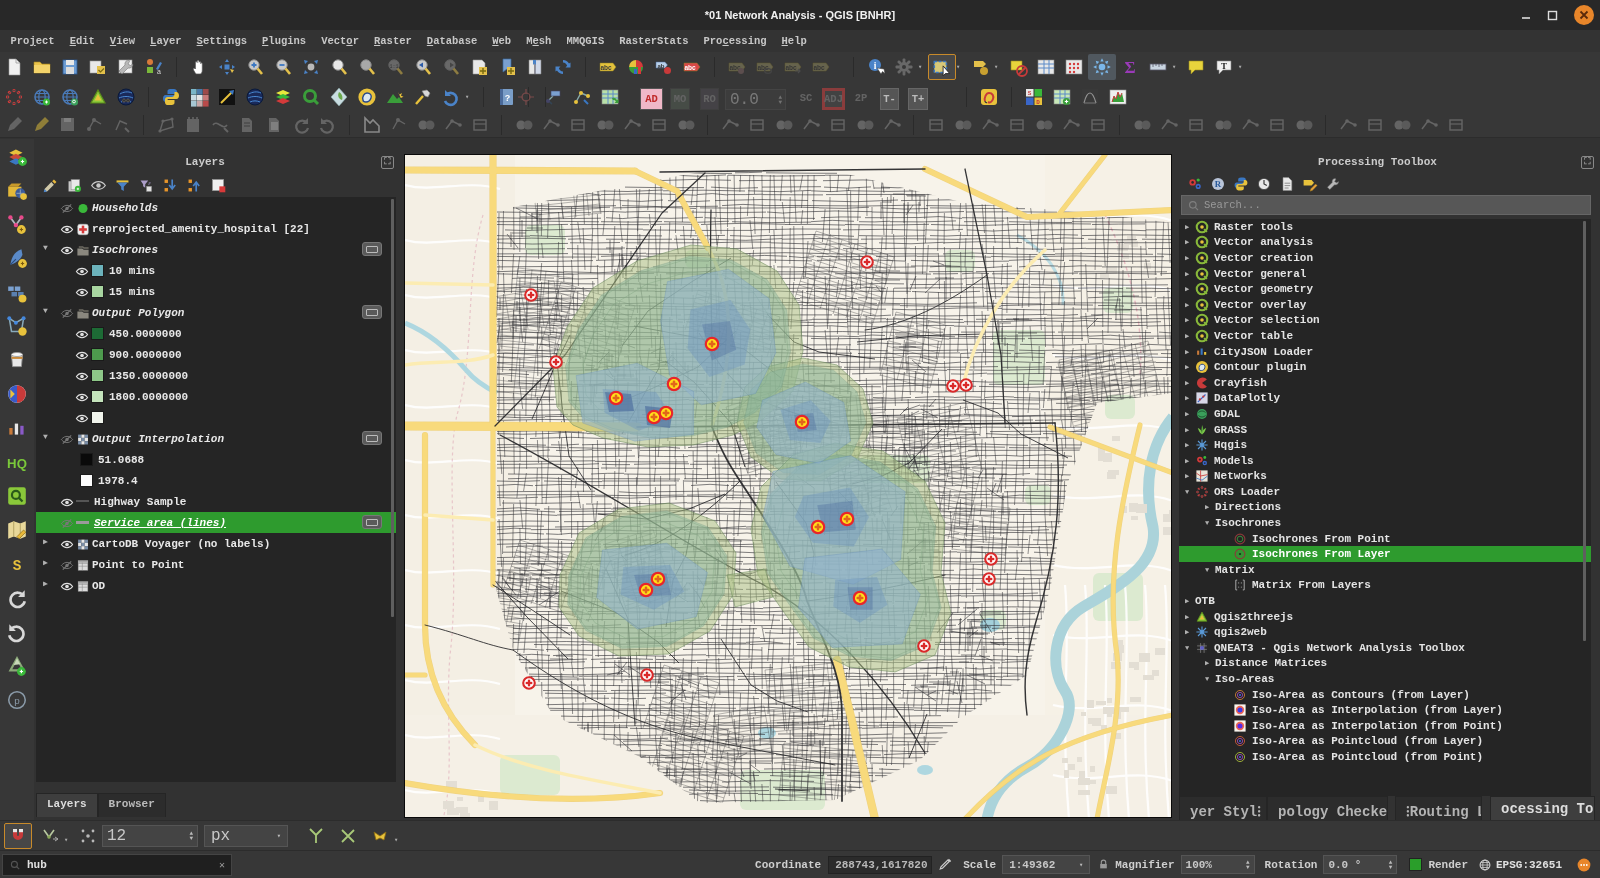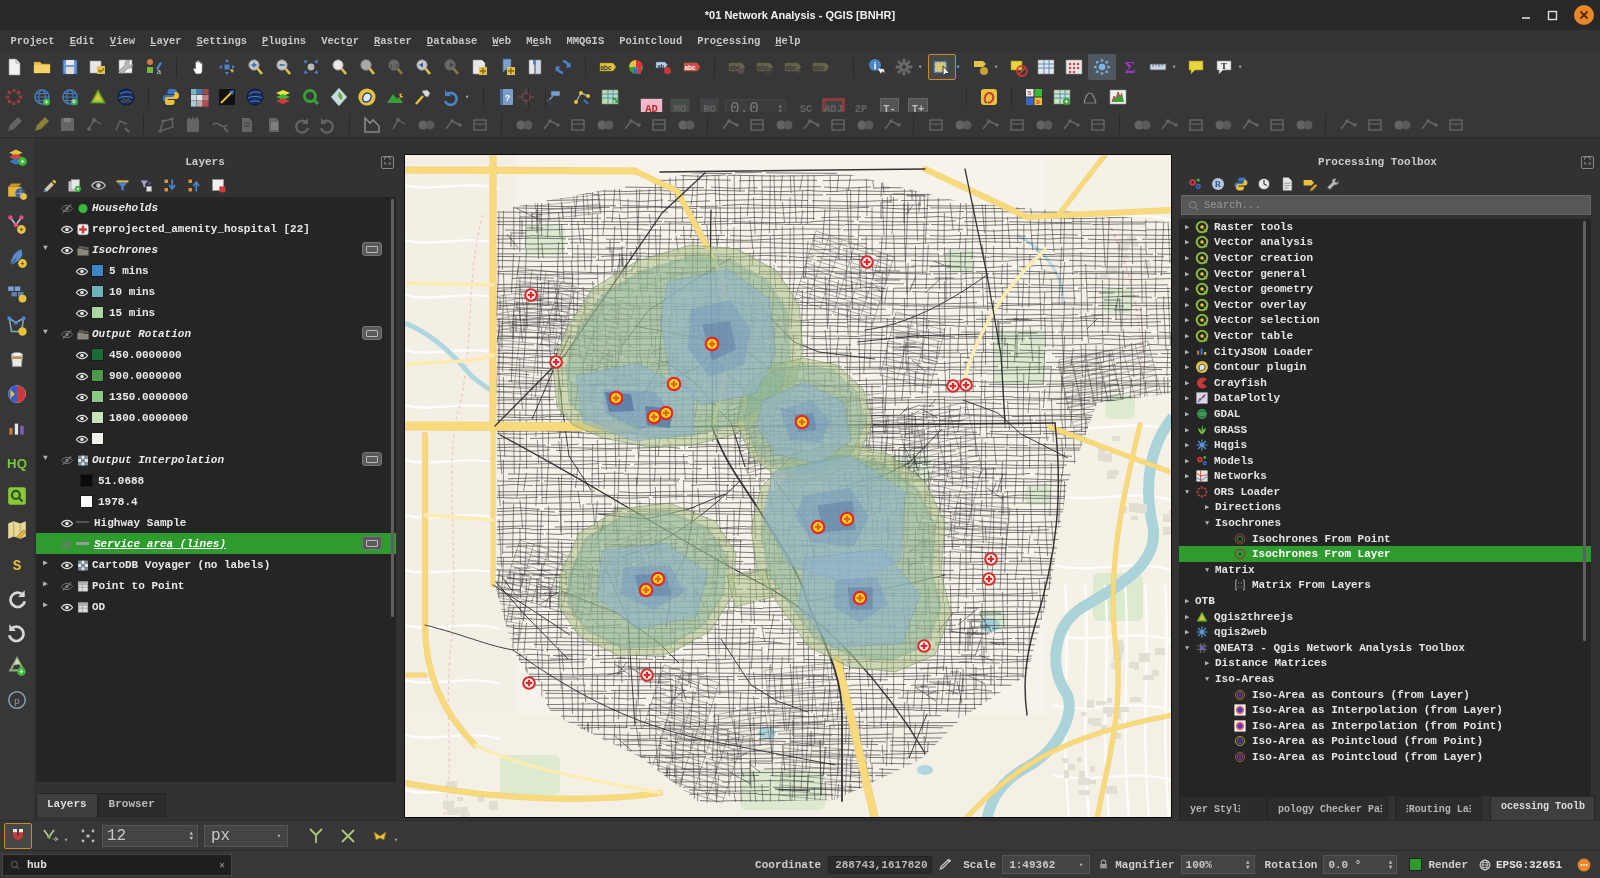--- a/index.html
+++ b/index.html
@@ -51,21 +51,21 @@
 #rtb{position:absolute;top:34px;left:0;height:22px;display:flex;align-items:center;padding-left:4px}
 #rtb .ti{width:23px;height:20px}
 #rsearch{position:absolute;left:2px;top:56px;width:410px;height:20px;background:#575757;border:1px solid #666;
  color:#9a9a9a;font-size:10.5px;display:flex;align-items:center;padding-left:22px}
 #rsearch .mg{position:absolute;left:5px;top:3px;opacity:.6}
 #rtree{position:absolute;left:0px;top:80px;width:412px;height:577px;background:#252525;overflow:hidden}
 .rrow{position:relative;height:15.6px;display:flex;align-items:center;color:#e4e4e4;font-size:11px;font-weight:bold;white-space:nowrap}
 .rrow .exp{width:10px;margin-left:6px;color:#b0b0b0;font-size:7px;flex:0 0 auto}
 .rrow .ic{display:inline-flex;width:14px;height:14px;margin-right:5px;flex:0 0 auto}
 .rsel{background:#2e9b2e;color:#fff}
-#rtabs{position:absolute;left:0;top:657px;height:24px;display:flex;color:#b4b4b4;font-size:10px;font-weight:bold;width:421px}
+#rtabs{position:absolute;left:0;top:657px;height:24px;display:flex;color:#b4b4b4;font-size:14px;font-weight:bold;width:421px}
 #snapbar{position:absolute;left:0;top:820px;width:1600px;height:30px;background:#373737;border-top:1px solid #2c2c2c;display:flex;align-items:center}
 #statusbar{position:absolute;left:0;top:850px;width:1600px;height:28px;background:#373737;border-top:1px solid #2c2c2c;
  color:#c8c8c8;font-size:11px;font-weight:bold;display:flex;align-items:center}
 .sbox{background:#2b2b2b;border:1px solid #222;color:#b8b8b8;height:18px;display:inline-flex;align-items:center;padding:0 6px}
 .spin{background:#444444;border:1px solid #555;color:#c8c8c8;height:19px;display:inline-flex;align-items:center;padding:0 4px;position:relative}
 .spin .ar{display:inline-flex;flex-direction:column;font-size:6px;line-height:5px;color:#bbb;margin-left:8px}
 .ddown{background:#444444;border:1px solid #555;color:#c8c8c8;height:19px;display:inline-flex;align-items:center;padding:0 6px}
 .ddown .dar{margin-left:14px;font-size:7px;color:#bbb}
 .vsb{position:absolute;width:3px;background:#5f5f5f;border-radius:1px}
 </style></head><body>
@@ -88,21 +88,21 @@
       <span class="mi"><u>V</u>iew</span>
       <span class="mi"><u>L</u>ayer</span>
       <span class="mi"><u>S</u>ettings</span>
       <span class="mi"><u>P</u>lugins</span>
       <span class="mi">Vect<u>o</u>r</span>
       <span class="mi"><u>R</u>aster</span>
       <span class="mi"><u>D</u>atabase</span>
       <span class="mi"><u>W</u>eb</span>
       <span class="mi">M<u>e</u>sh</span>
       <span class="mi">MMQGIS</span>
-      <span class="mi">Pointcloud</span>
+      <span class="mi">RasterStats</span>
       <span class="mi">Pro<u>c</u>essing</span>
       <span class="mi"><u>H</u>elp</span>
     </div>
     <div class="tb" id="tb1">
       <span class="ti">
         <svg width="20" height="20" viewBox="0 0 20 20">
           <path d="M5 2h7l4 4v12H5z" fill="#f0f0f0" stroke="#999" stroke-width=".6"></path>
           <path d="M12 2v4h4" fill="none" stroke="#999" stroke-width=".8"></path>
         </svg>
       </span>
@@ -574,21 +574,21 @@
         </span>
         <span class="ti">
           <svg width="20" height="20" viewBox="0 0 20 20">
             <rect x="2" y="3" width="16" height="14" fill="#b8e0a8" stroke="#888" stroke-width=".6"></rect>
             <path d="M2 7h16M2 11h16M8 3v14M13 3v14" stroke="#5a8ac8" stroke-width="1"></path>
             <path d="M12 11a4.5 4.5 0 0 1 5 2l1.5-1v4h-4l1.4-1.6a3 3 0 0 0-3-1.4z" fill="#3a9e3a"></path>
           </svg>
         </span>
       </span>
       <span class="tsep"></span>
-      <span style="position:absolute;left:640px;top:16px;height:22px;display:flex;align-items:center">
+      <span style="position:absolute;left:640px;top:6px;height:22px;display:flex;align-items:flex-end">
         <span class="tbtn" style="background:#f0b8c8;color:#c02a2a;border:1px solid #555;height:22px;width:23px;justify-content:center">AD</span>
         <span style="width:7px"></span>
         <span class="tbtn dis" style="background:#5a665a;border:1px solid #4a4a4a;height:22px;width:20px;justify-content:center;padding:0">MO</span>
         <span style="width:10px"></span>
         <span class="tbtn dis" style="background:#55505a;border:1px solid #4a4a4a;height:22px;width:19px;justify-content:center;padding:0">RO</span>
         <span style="width:6px"></span>
         <span class="spin dis" style="width:61px;height:21px">0.0<span class="ar" style="position:absolute;right:3px">▲<br>▼</span></span>
         <span style="width:13px"></span>
         <span class="tbtn dis" style="padding:0;width:14px">SC</span>
         <span style="width:9px"></span>
@@ -1208,31 +1208,20 @@
           </span>
         </div>
         <div class="lrow">
           <span style="width:39px;flex:0 0 auto"></span>
           <span class="ic">
             <svg width="15" height="15" viewBox="0 0 20 20">
               <path d="M2 10s3-4.5 8-4.5S18 10 18 10s-3 4.5-8 4.5S2 10 2 10z" fill="none" stroke="#e0e0e0" stroke-width="1.5"></path>
               <circle cx="10" cy="10" r="2.6" fill="#e0e0e0"></circle>
             </svg>
           </span>
-          <span class="sw" style="background:#3d86c6"></span>
-          <span class="txt" style="">5 mins</span>
-        </div>
-        <div class="lrow">
-          <span style="width:39px;flex:0 0 auto"></span>
-          <span class="ic">
-            <svg width="15" height="15" viewBox="0 0 20 20">
-              <path d="M2 10s3-4.5 8-4.5S18 10 18 10s-3 4.5-8 4.5S2 10 2 10z" fill="none" stroke="#e0e0e0" stroke-width="1.5"></path>
-              <circle cx="10" cy="10" r="2.6" fill="#e0e0e0"></circle>
-            </svg>
-          </span>
           <span class="sw" style="background:#6cb3bc"></span>
           <span class="txt" style="">10 mins</span>
         </div>
         <div class="lrow">
           <span style="width:39px;flex:0 0 auto"></span>
           <span class="ic">
             <svg width="15" height="15" viewBox="0 0 20 20">
               <path d="M2 10s3-4.5 8-4.5S18 10 18 10s-3 4.5-8 4.5S2 10 2 10z" fill="none" stroke="#e0e0e0" stroke-width="1.5"></path>
               <circle cx="10" cy="10" r="2.6" fill="#e0e0e0"></circle>
             </svg>
@@ -1249,21 +1238,21 @@
               <circle cx="10" cy="10" r="2.4" fill="#787878"></circle>
               <path d="M4 16L16 4" stroke="#787878" stroke-width="1.6"></path>
             </svg>
           </span>
           <span class="ic">
             <svg width="15" height="15" viewBox="0 0 20 20">
               <path d="M2 7h7l2 2h7v8H2z" fill="#8a877e"></path>
               <path d="M4 4h6l1.5 1.5H18v2h-7L9.5 6H4z" fill="#6e6b62"></path>
             </svg>
           </span>
-          <span class="txt" style="font-style:italic;">Output Rotation</span>
+          <span class="txt" style="font-style:italic;">Output Polygon</span>
           <span class="editic">
             <i></i>
           </span>
         </div>
         <div class="lrow">
           <span style="width:39px;flex:0 0 auto"></span>
           <span class="ic">
             <svg width="15" height="15" viewBox="0 0 20 20">
               <path d="M2 10s3-4.5 8-4.5S18 10 18 10s-3 4.5-8 4.5S2 10 2 10z" fill="none" stroke="#e0e0e0" stroke-width="1.5"></path>
               <circle cx="10" cy="10" r="2.6" fill="#e0e0e0"></circle>
@@ -2272,38 +2261,38 @@
               <circle cx="10" cy="10" r="3.6" fill="#5a2ae8"></circle>
             </svg>
           </span>
           <span>Iso-Area as Interpolation (from Point)</span>
         </div>
         <div class="rrow">
           <span style="width:38px;flex:0 0 auto"></span>
           <span class="exp"></span>
           <span class="ic">
             <svg width="14" height="14" viewBox="0 0 20 20">
+              <circle cx="10" cy="10" r="6.5" fill="none" stroke="#c85a3a" stroke-width="1.3"></circle>
+              <circle cx="10" cy="10" r="3.8" fill="none" stroke="#9a4ab8" stroke-width="1.2"></circle>
+              <circle cx="10" cy="10" r="1.6" fill="#3a66c8"></circle>
+            </svg>
+          </span>
+          <span>Iso-Area as Pointcloud (from Layer)</span>
+        </div>
+        <div class="rrow">
+          <span style="width:38px;flex:0 0 auto"></span>
+          <span class="exp"></span>
+          <span class="ic">
+            <svg width="14" height="14" viewBox="0 0 20 20">
               <circle cx="10" cy="10" r="6.5" fill="none" stroke="#a8b83a" stroke-width="1.3"></circle>
               <circle cx="10" cy="10" r="3.8" fill="none" stroke="#9a4ab8" stroke-width="1.2"></circle>
               <circle cx="10" cy="10" r="1.6" fill="#3a66c8"></circle>
             </svg>
           </span>
           <span>Iso-Area as Pointcloud (from Point)</span>
-        </div>
-        <div class="rrow">
-          <span style="width:38px;flex:0 0 auto"></span>
-          <span class="exp"></span>
-          <span class="ic">
-            <svg width="14" height="14" viewBox="0 0 20 20">
-              <circle cx="10" cy="10" r="6.5" fill="none" stroke="#c85a3a" stroke-width="1.3"></circle>
-              <circle cx="10" cy="10" r="3.8" fill="none" stroke="#9a4ab8" stroke-width="1.2"></circle>
-              <circle cx="10" cy="10" r="1.6" fill="#3a66c8"></circle>
-            </svg>
-          </span>
-          <span>Iso-Area as Pointcloud (from Layer)</span>
         </div>
         <span class="vsb" style="left:404px;top:2px;height:420px"></span>
       </div>
       <div id="rtabs">
         <span class="tab" style="width:88px">yer Styl⁝</span>
         <span class="tab" style="width:121px">pology Checker Pa⁝</span>
         <span class="tab" style="width:87px;margin-left:7px">⁝Routing La⁝</span>
         <span class="tab act" style="width:105px;margin-left:8px">ocessing Toolb</span>
       </div>
     </div>

